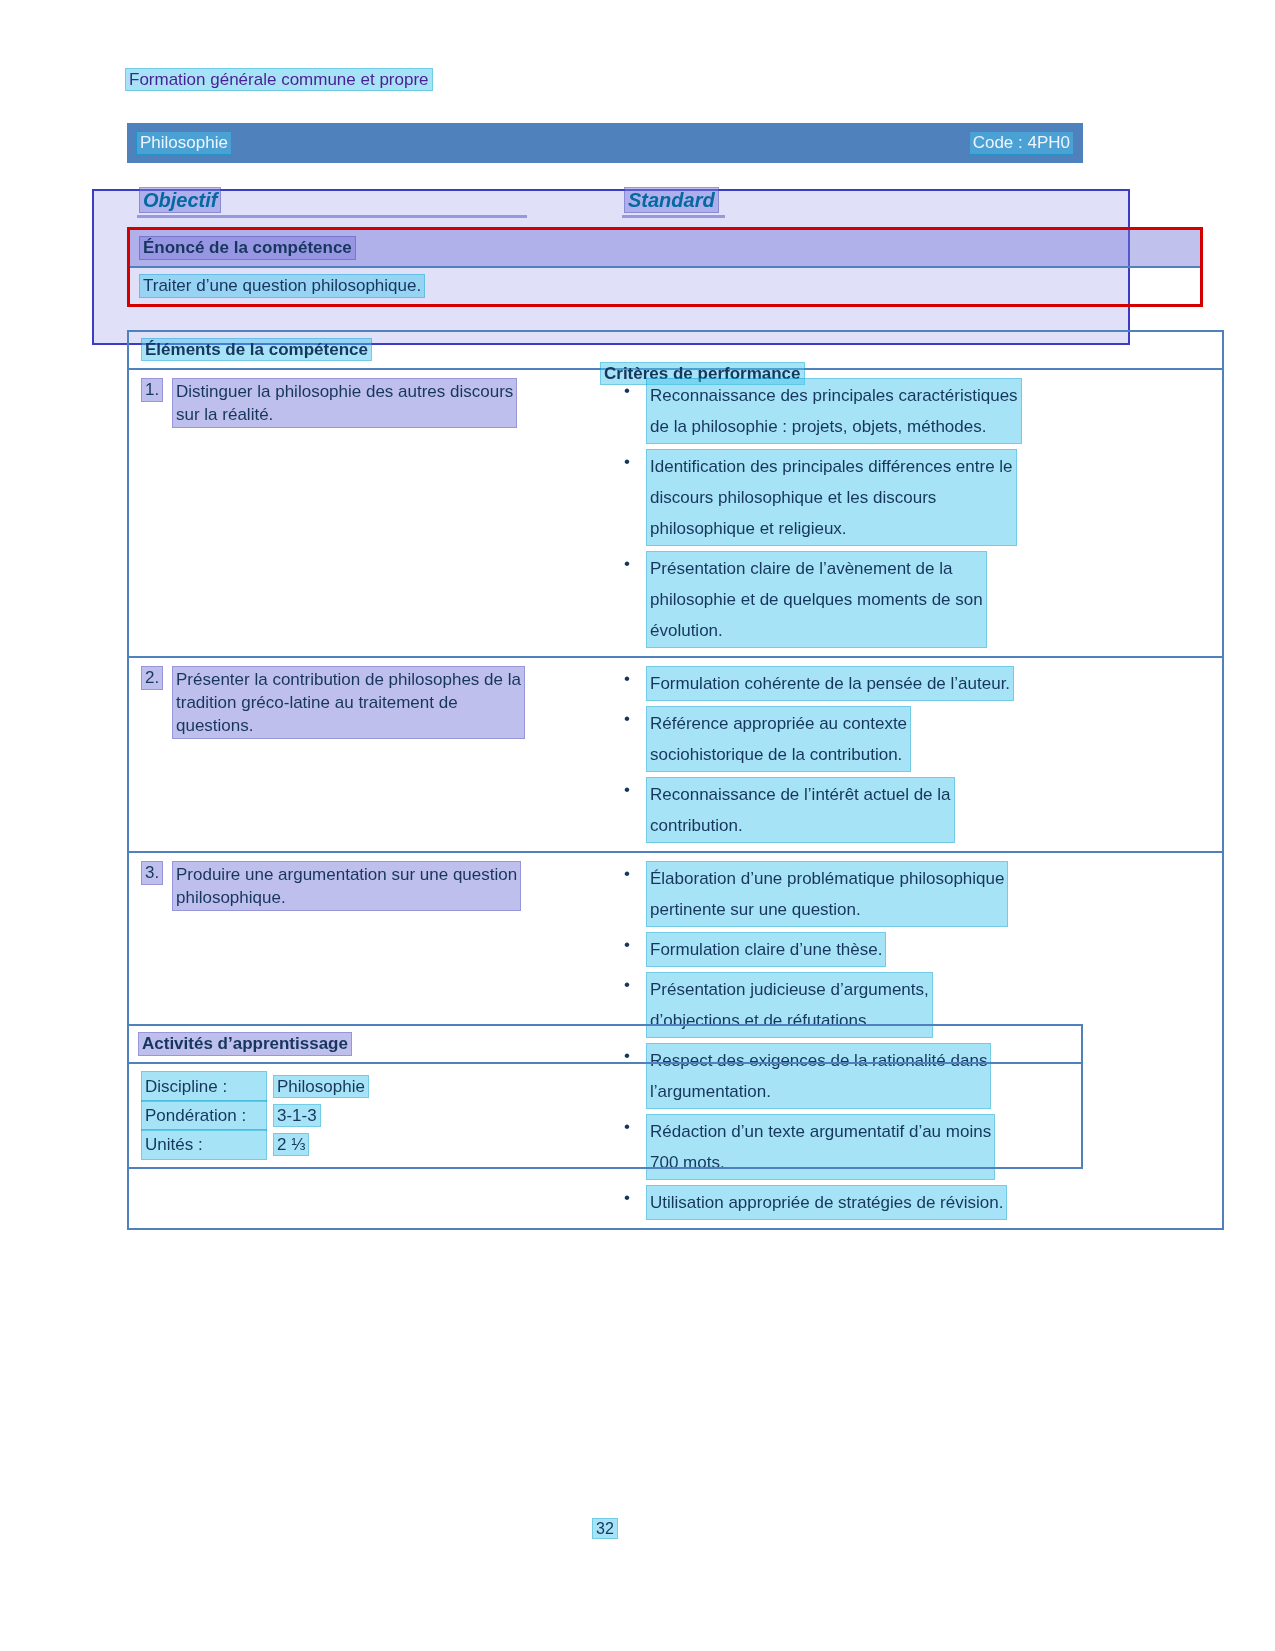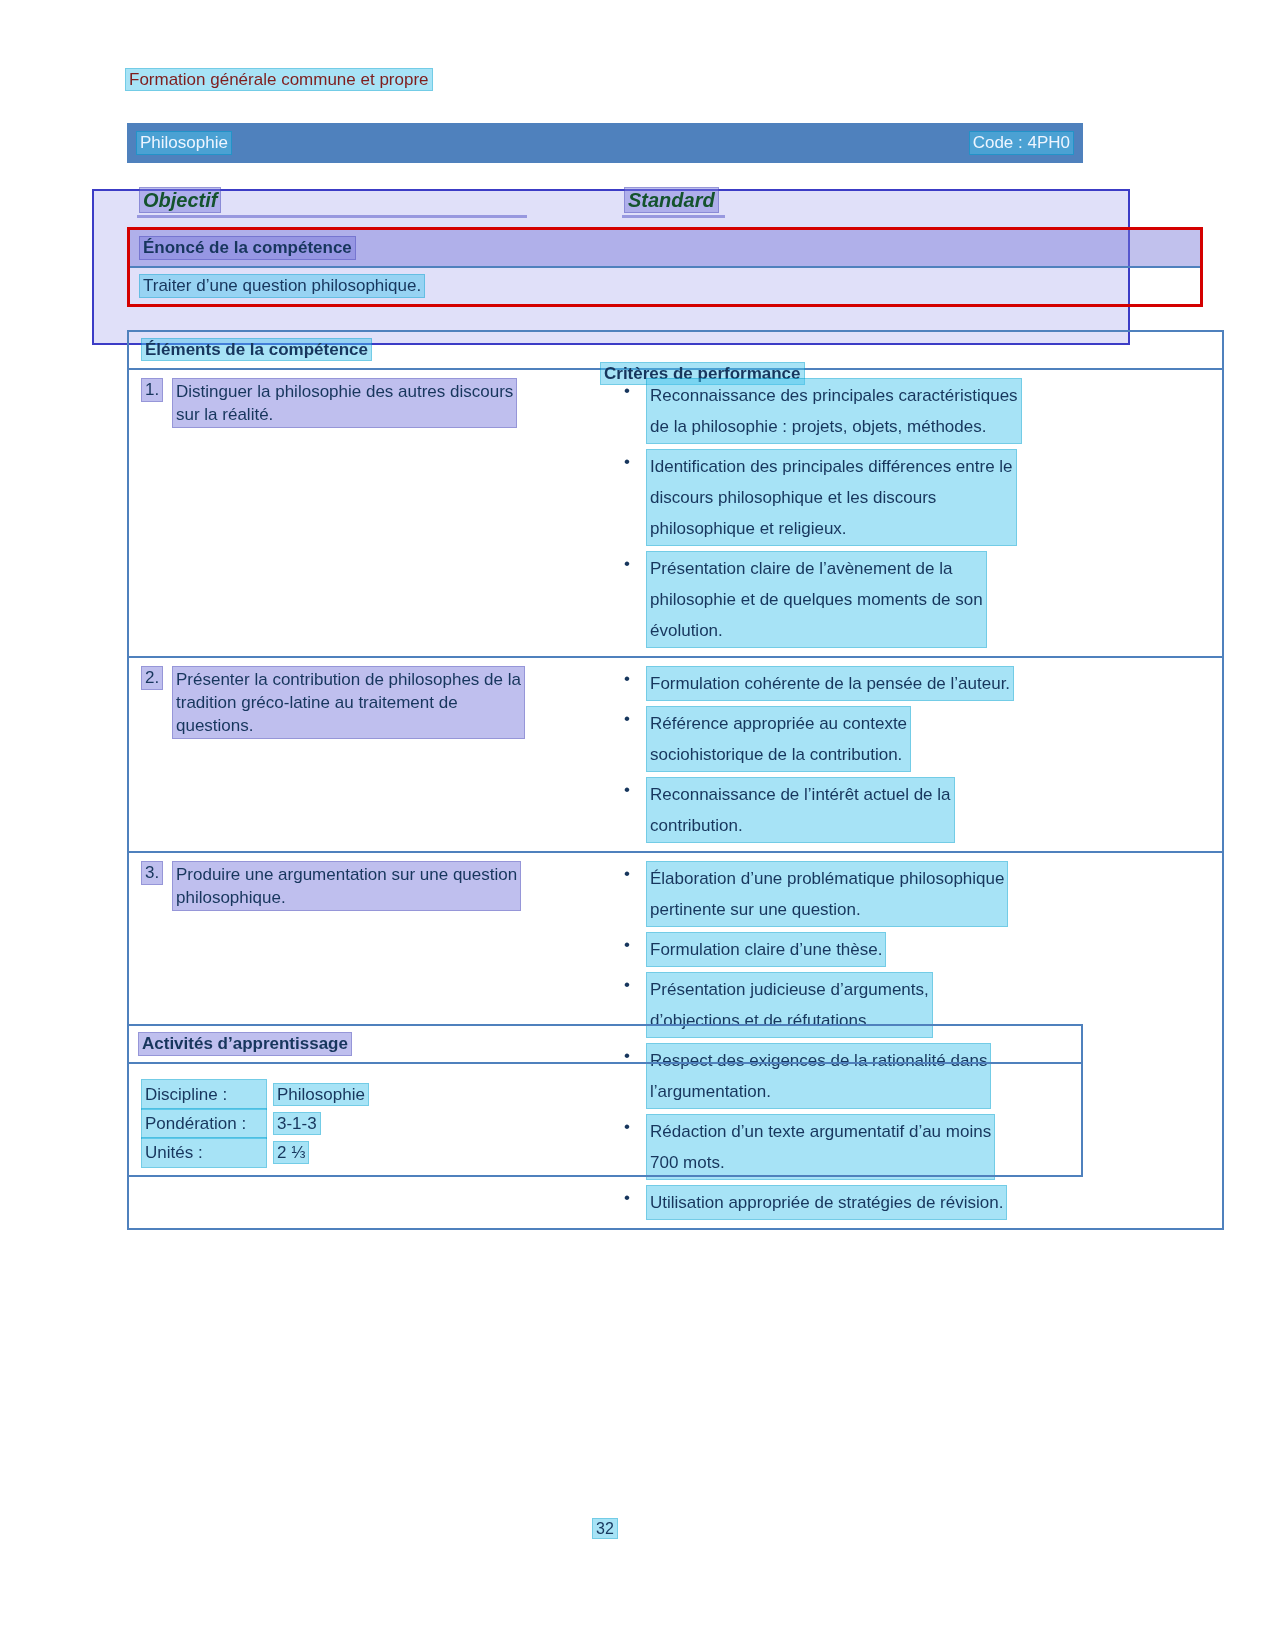--- a/index.html
+++ b/index.html
@@ -31,41 +31,41 @@
     background:rgba(122,122,220,0.48);
     box-shadow:0 0 0 1px rgba(80,80,190,0.6);
     padding:1px 3px;
     -webkit-box-decoration-break:clone;
     box-decoration-break:clone;
   }
 
   .top-label{
     left:126px; top:70px;
     font-size:17px;
-    color:#7f1d1d;
+    color:#4c1d95;
   }
 
   .header-bar{
     left:127px; top:123px; width:956px; height:40px;
     background:#4f81bd;
     display:flex; align-items:center; justify-content:space-between;
     padding:0 10px; box-sizing:border-box;
     font-size:17px; color:#eef5ff;
   }
 
   
   .purple-zone{
     left:92px; top:189px; width:1038px; height:156px;
     background:rgba(145,145,233,0.28);
     border:2px solid #3c3cc6;
     box-sizing:border-box;
   }
   .objstd-label{
     font-size:20px; font-weight:bold; font-style:italic;
-    color:#14532d;
+    color:#0369a1;
   }
   .obj-rule{left:137px; top:215px; width:390px; height:3px; background:rgba(92,92,202,0.55);}
   .std-rule{left:622px; top:215px; width:103px; height:3px; background:rgba(92,92,202,0.55);}
 
   .enonce-box{
     left:127px; top:227px; width:1076px;
     border:3px solid #d40000;
     box-sizing:border-box;
     background:transparent;
   }
@@ -140,21 +140,21 @@
     box-sizing:border-box;
     font-size:17px;
   }
   .act-header{
     height:36px;
     border-bottom:2px solid #4f81bd;
     display:flex; align-items:center;
     padding-left:10px;
     font-weight:bold;
   }
-  .act-body{padding:16px 10px 8px 13px;}
+  .act-body{padding:8px 10px 8px 13px;}
   .act-line{line-height:27px;}
   .act-label{display:inline-block; min-width:118px;}
   .act-value{margin-left:8px;}
 
   .page-number{
     left:127px; top:1520px; width:956px;
     text-align:center;
     font-size:16px;
   }
 </style>

